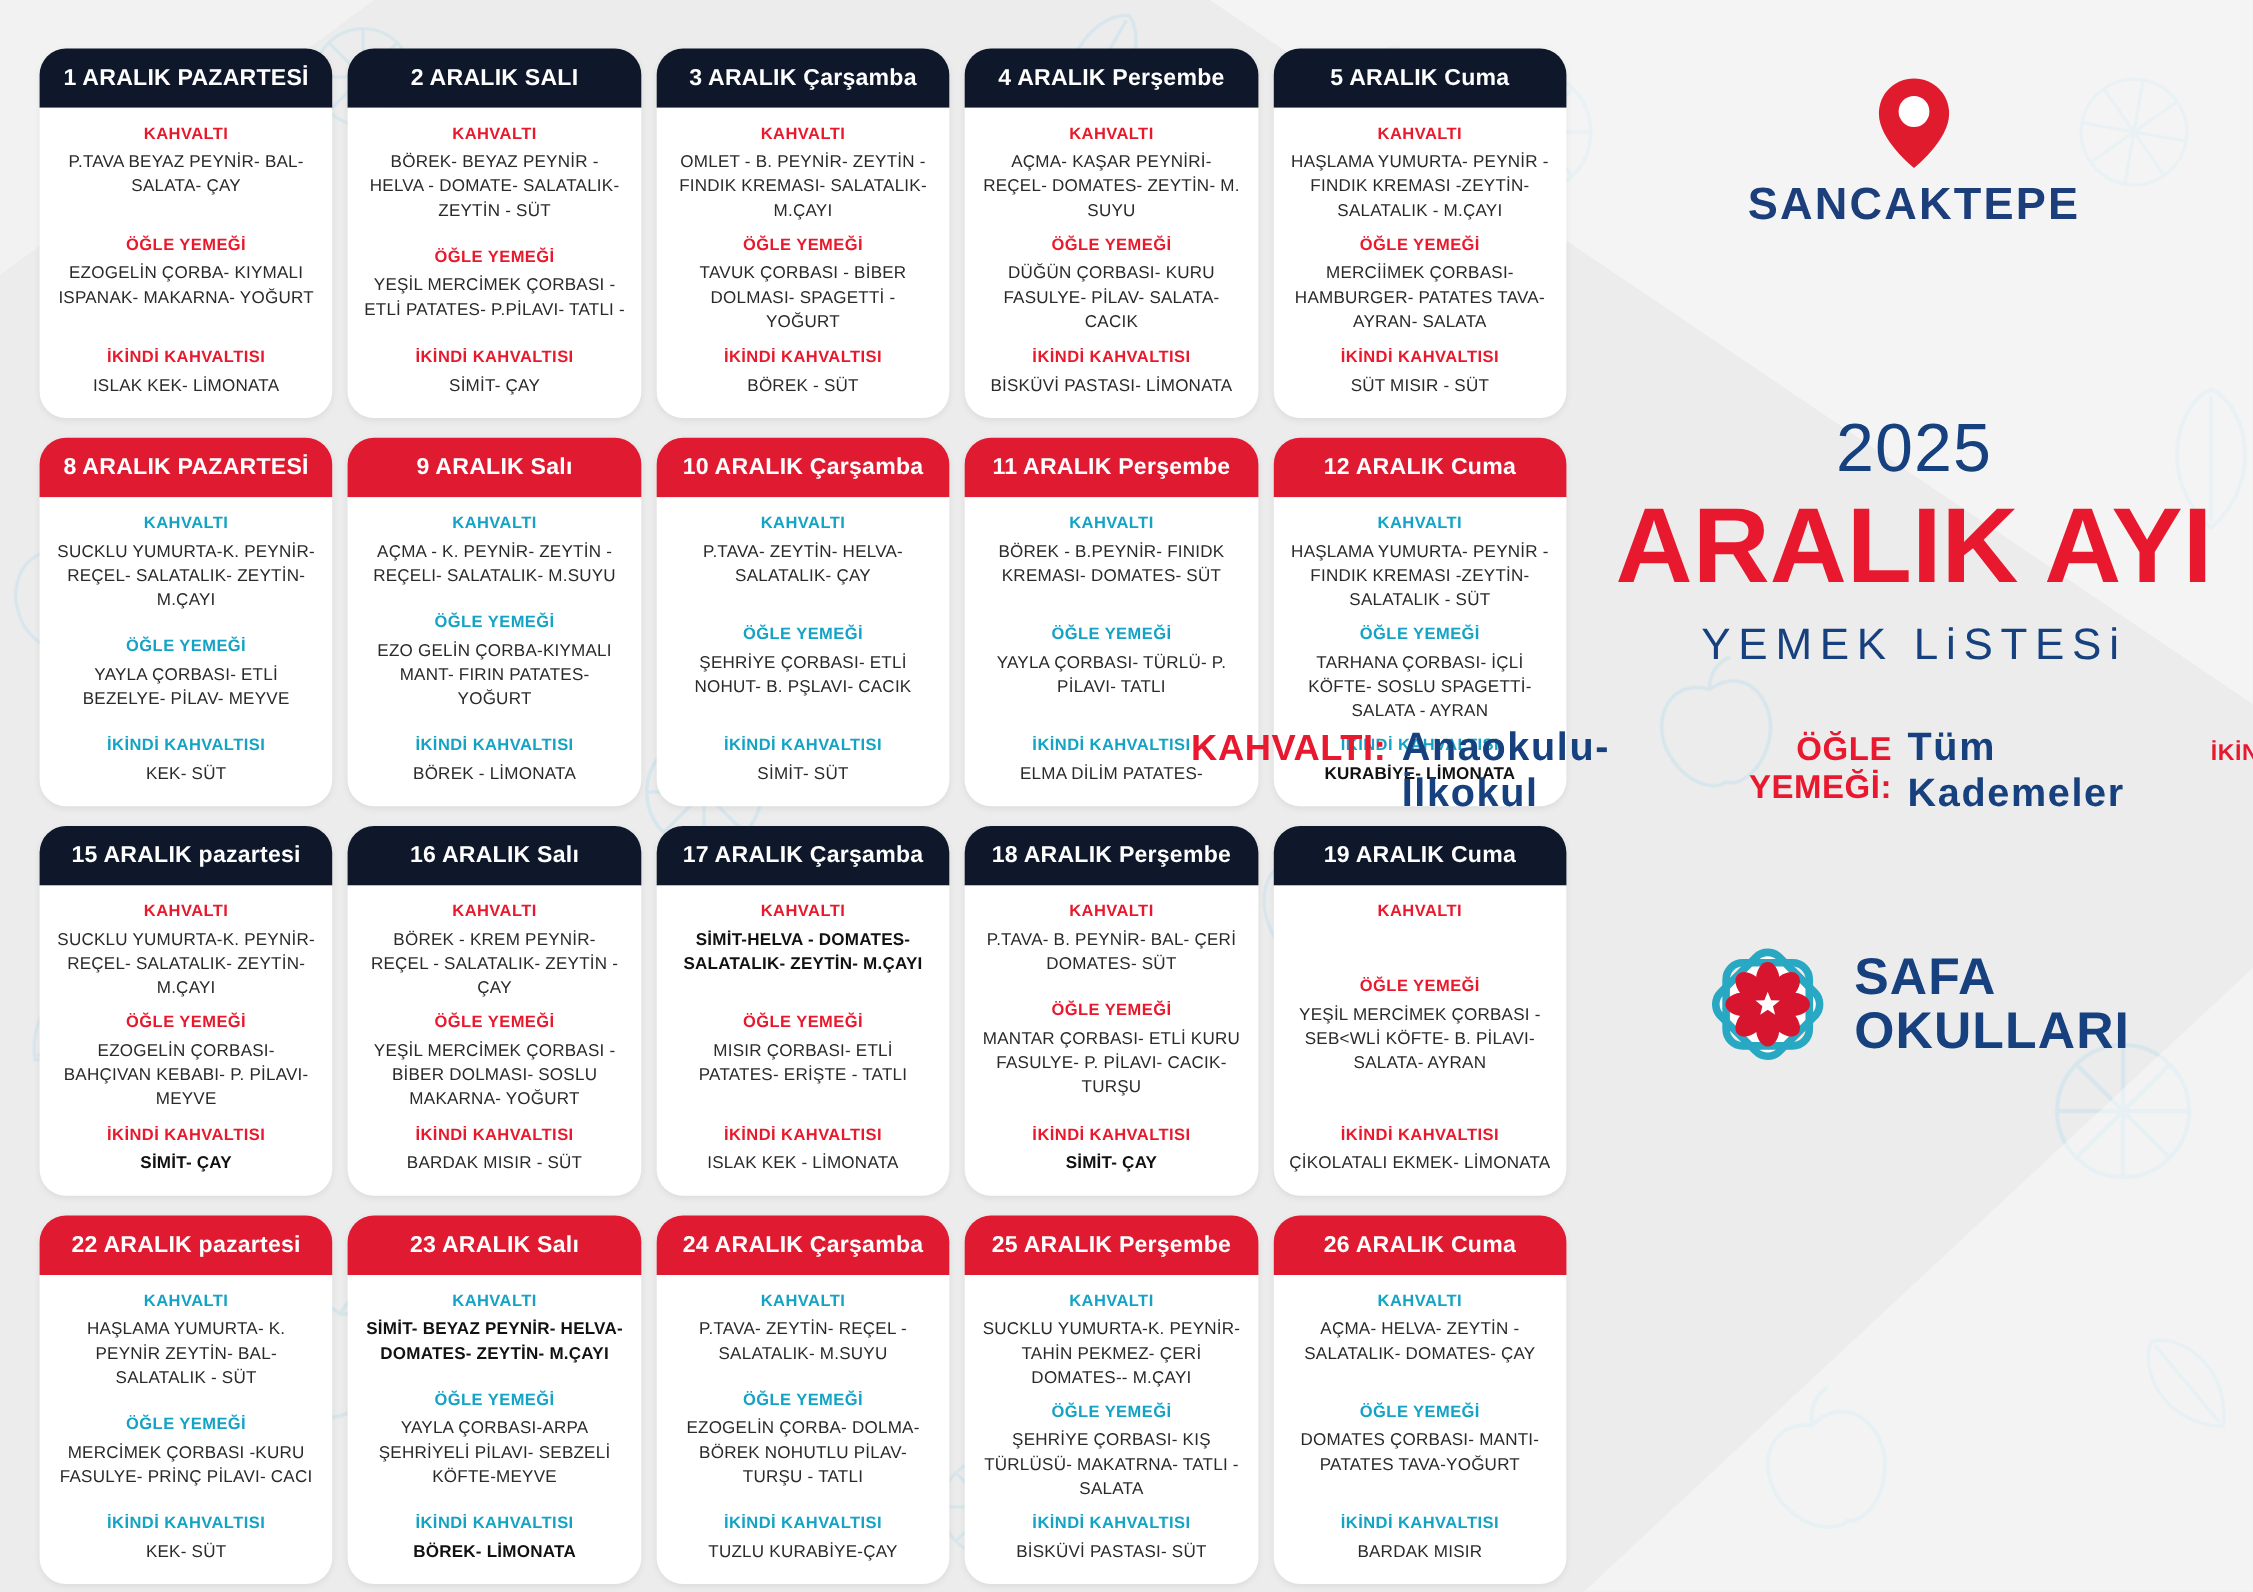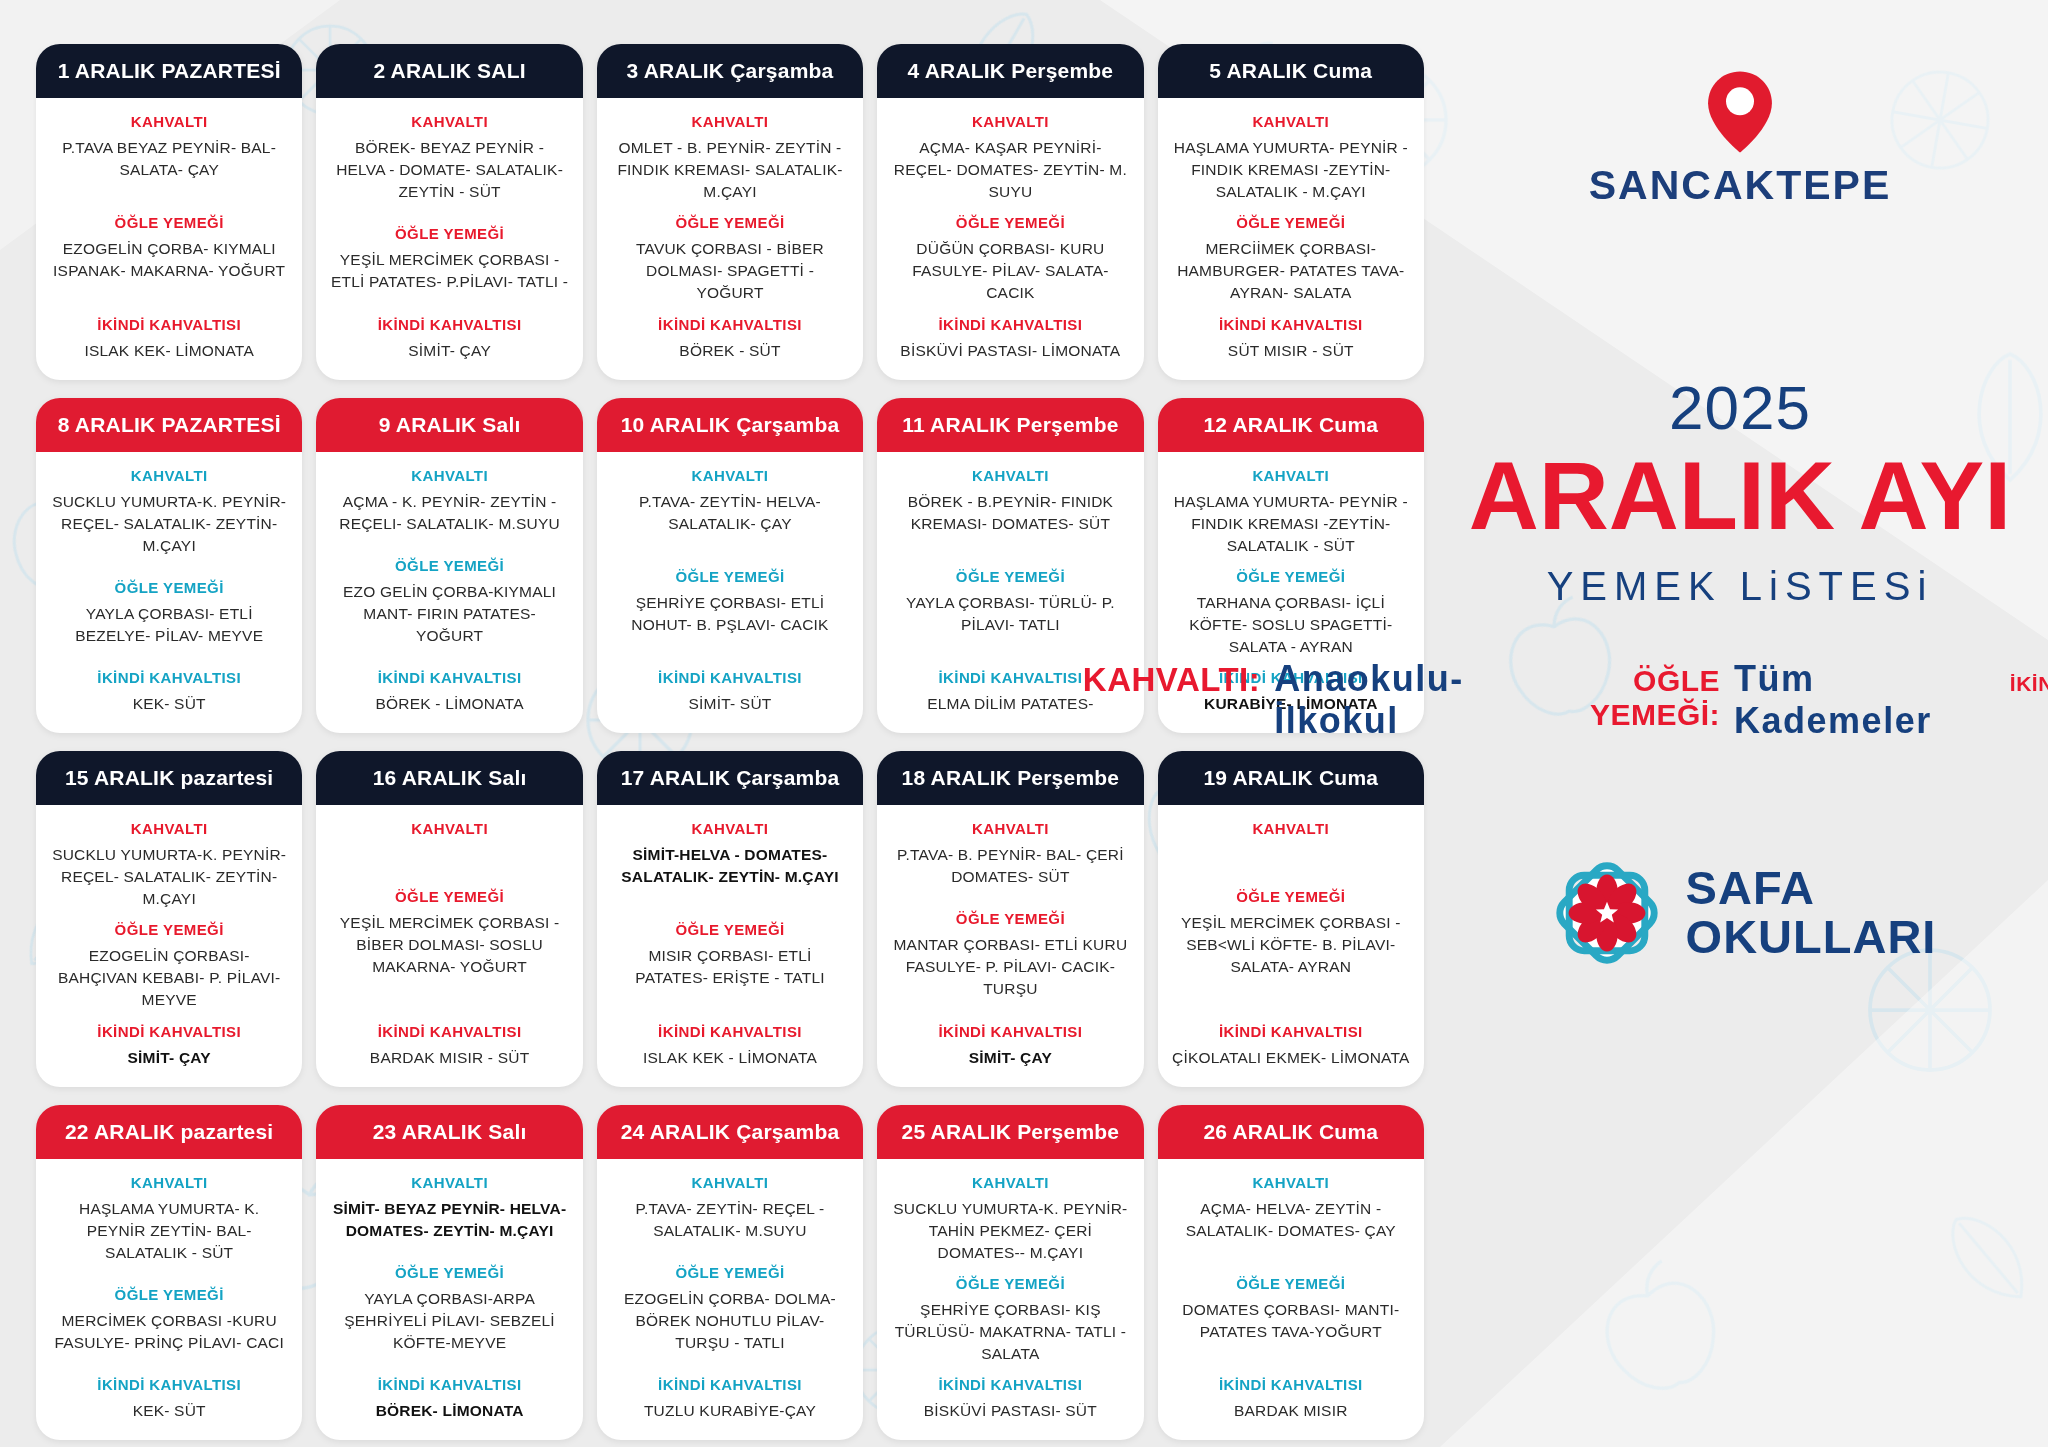--- a/index.html
+++ b/index.html
@@ -319,20 +319,21 @@
         </div>
       </div>
     </div>
       <div class="day-card theme-teal">
       <div class="day-header">
         <span class="day-title">16 ARALIK Salı</span>
       </div>
       <div class="day-body">
         <div class="section">
           <div class="section-label">KAHVALTI</div>
+          <div class="section-items">BÖREK - KREM PEYNİR- REÇEL - SALATALIK- ZEYTİN - ÇAY</div>
         </div>
         <div class="section">
           <div class="section-label">ÖĞLE YEMEĞİ</div>
           <div class="section-items">YEŞİL MERCİMEK ÇORBASI - BİBER DOLMASI- SOSLU MAKARNA- YOĞURT</div>
         </div>
         <div class="section">
           <div class="section-label">İKİNDİ KAHVALTISI</div>
           <div class="section-items">BARDAK  MISIR - SÜT</div>
         </div>
       </div>

